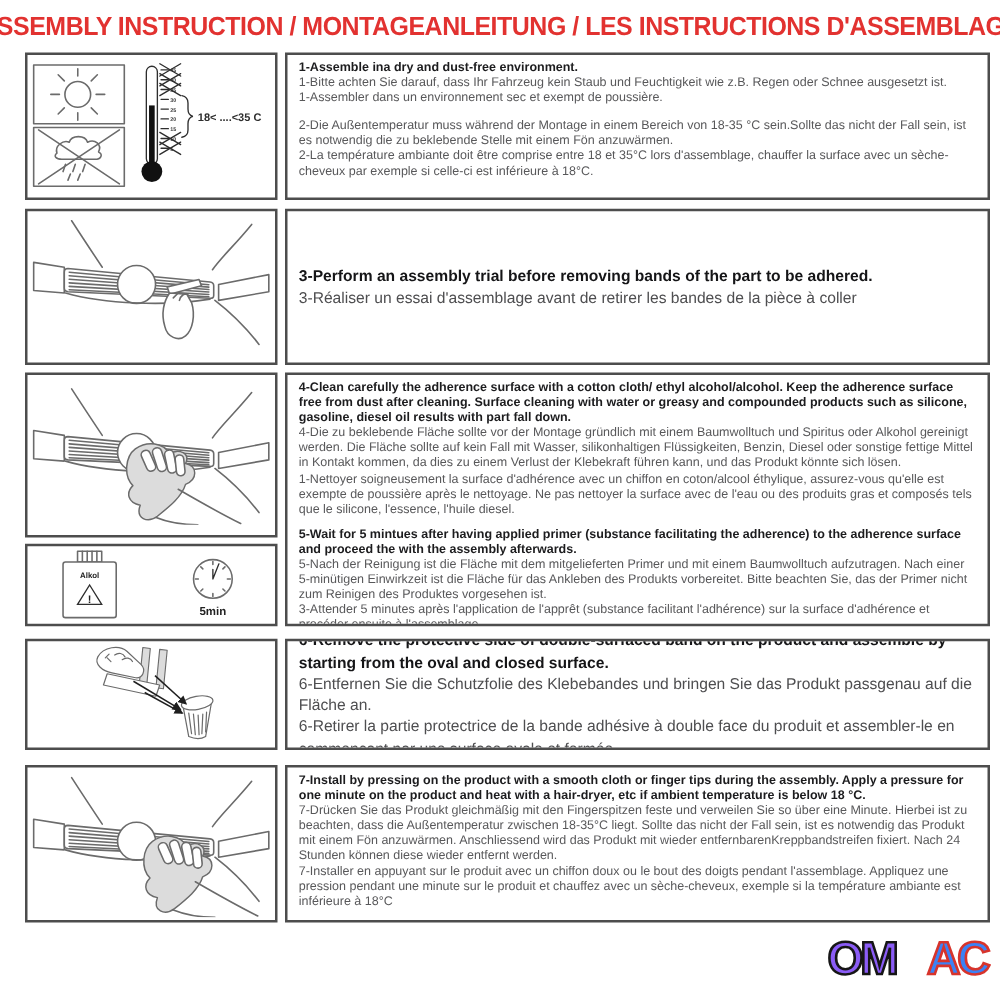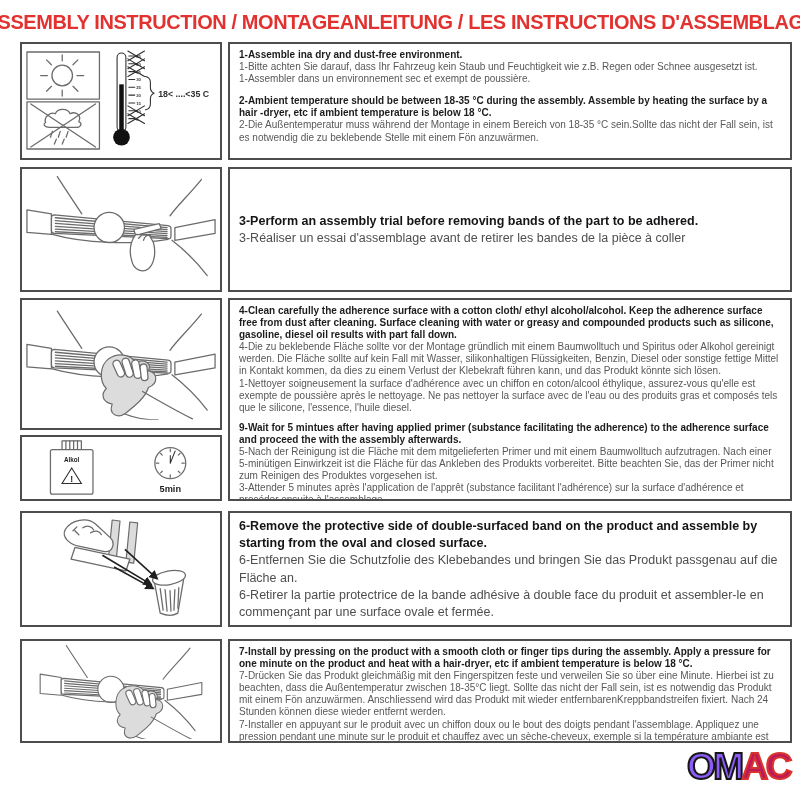--- a/index.html
+++ b/index.html
@@ -8,22 +8,22 @@
   .page{position:absolute;inset:0;background:#fff;}
 
   .title{margin-top:9px;height:26px;display:flex;align-items:center;justify-content:center;
          color:#e23230;font-weight:bold;font-size:21px;letter-spacing:-0.4px;white-space:nowrap;
          transform:scaleX(0.95);transform-origin:50% 50%;}
 
   .row{display:grid;grid-template-columns:202px 1fr;column-gap:6px;margin:0 8px 0 20px;}
   #row1{margin-top:7px;height:118px;}
   #row2{margin-top:7px;height:125px;}
   #row3{margin-top:6px;height:203px;}
-  #row4{margin-top:10px;height:116px;}
-  #row5{margin-top:12px;height:104px;}
+  #row4{margin-top:10px;height:89px;}
+  #row5{margin-top:12px;height:126px;}
 
   .box{border:2px solid #4d4d4d;background:#fff;box-sizing:border-box;overflow:hidden;}
   .illus{display:flex;align-items:center;justify-content:flex-end;padding:2px;}
   .illus svg{width:100%;height:100%;}
   .leftcol{display:flex;flex-direction:column;gap:5px;}
   .leftcol .sub1{height:132px;}
   .leftcol .sub2{height:66px;}
 
   .tb{padding:5px 9px 4px 9px;}
   .tb p{margin:0;}
@@ -41,21 +41,21 @@
   .dk{fill:none;stroke:#2e2e2e;stroke-width:1.1;stroke-linecap:round;}
   .dkf{fill:#111;stroke:none;}
   .tick-num{font-size:4.4px;fill:#3a3a3a;font-weight:bold;}
   .range-label{font-size:9px;font-weight:bold;fill:#2e2e2e;}
   .tiny-label{font-weight:bold;fill:#222;}
   .arrow{stroke:#1f1f1f;stroke-width:1.6;fill:none;}
 
   .logo{position:absolute;top:747px;right:8px;background:#fff;padding:1px 2px 3px 14px;
         font-size:37px;line-height:1;font-weight:bold;letter-spacing:-2.5px;white-space:nowrap;}
   .logo-om{color:#8b5cf6;-webkit-text-stroke:2.1px #161616;}
-  .logo-ac{color:#be185d;-webkit-text-stroke:2.1px #d7342c;}
+  .logo-ac{color:#3b82f6;padding-left:25px;-webkit-text-stroke:2.1px #d7342c;}
 </style>
 </head>
 <body>
 
 <svg width="0" height="0" style="position:absolute" aria-hidden="true">
   <defs>
     <marker id="ah" markerWidth="7" markerHeight="7" refX="5" refY="3" orient="auto">
       <path d="M0,0 L6,3 L0,6 Z" fill="#1f1f1f"></path>
     </marker>
     <symbol id="car-base" viewBox="0 0 198 114">
@@ -120,22 +120,22 @@
           <path class="dk" d="M124,29 Q129,30 129,35 L129,40 Q129,45 133,46 Q129,47 129,52 L129,57 Q129,62 124,63"></path>
           <text class="range-label" x="137" y="49.5">18&lt; ....&lt;35 C</text>
         </g>
       </svg>
     </div>
     <div class="box tb small">
       <p class="en">1-Assemble ina dry and dust-free environment.</p>
       <p>1-Bitte achten Sie darauf, dass Ihr Fahrzeug kein Staub und Feuchtigkeit wie z.B. Regen oder Schnee ausgesetzt ist.</p>
       <p>1-Assembler dans un environnement sec et exempt de poussière.</p>
       <div class="gap10"></div>
-      <p class="en">2-Ambient temperature should be between 18-35 °C  during the assembly. Assemble by heating the surface by a hair -dryer, etc if ambient temperature is below 18 °C.</p>
       <p>2-Die Außentemperatur muss während der Montage in einem Bereich von 18-35 °C  sein.Sollte das nicht der Fall sein, ist es notwendig die zu beklebende Stelle mit einem Fön anzuwärmen.</p>
+      <p>2-La température ambiante doit être comprise entre 18 et 35°C lors d'assemblage, chauffer la surface avec un sèche-cheveux par exemple si celle-ci est inférieure à 18°C.</p>
     </div>
   </div>
 
   <div class="row" id="row2">
     <div class="box illus">
       <svg viewBox="0 0 198 114">
         <use href="#car-base"></use>
         <g>
           <polygon class="fw" points="112,57 138,51 140,56 114,63"></polygon>
           <path class="fw" d="M114,62 C109,69 107,79 110,89 C112,98 121,102 127,97 C133,92 135,80 132,70 L128,63 Z"></path>
@@ -174,21 +174,21 @@
             <text class="tiny-label" x="150" y="55" font-size="9.5" text-anchor="middle">5min</text>
           </g>
         </svg>
       </div>
     </div>
     <div class="box tb small">
       <p class="en">4-Clean carefully the adherence surface with a cotton cloth/ ethyl alcohol/alcohol. Keep the adherence surface free from dust after cleaning. Surface cleaning with water or greasy and compounded products such as silicone, gasoline, diesel oil results with part fall down.</p>
       <p>4-Die zu beklebende Fläche sollte vor der Montage gründlich mit einem Baumwolltuch und Spiritus oder Alkohol gereinigt werden. Die Fläche sollte auf kein Fall mit Wasser, silikonhaltigen Flüssigkeiten, Benzin, Diesel oder sonstige fettige Mittel in Kontakt kommen, da dies zu einem Verlust der Klebekraft führen kann, und das Produkt könnte sich lösen.</p>
       <p>1-Nettoyer soigneusement la surface d'adhérence avec un chiffon en coton/alcool éthylique, assurez-vous qu'elle est exempte de poussière après le nettoyage. Ne pas nettoyer la surface avec de l'eau ou des produits gras et composés tels que le silicone, l'essence, l'huile diesel.</p>
       <div class="gap8"></div>
-      <p class="en">9-Wait for 5 mintues after having applied primer (substance facilitating the adherence) to the adherence surface and proceed the with the assembly afterwards.</p>
+      <p class="en">5-Wait for 5 mintues after having applied primer (substance facilitating the adherence) to the adherence surface and proceed the with the assembly afterwards.</p>
       <p>5-Nach der Reinigung ist die Fläche mit dem mitgelieferten Primer und mit einem Baumwolltuch aufzutragen. Nach einer 5-minütigen Einwirkzeit ist die Fläche für das Ankleben des Produkts vorbereitet. Bitte beachten Sie, das der Primer nicht zum Reinigen des Produktes vorgesehen ist.</p>
       <p>3-Attender 5 minutes après l'application de l'apprêt (substance facilitant l'adhérence) sur la surface d'adhérence et procéder ensuite à l'assemblage</p>
     </div>
   </div>
 
   <div class="row" id="row4">
     <div class="box illus">
       <svg viewBox="0 0 198 108">
         <g>
           <polygon class="fg" points="90,4 98,5 94,46 86,45"></polygon>

